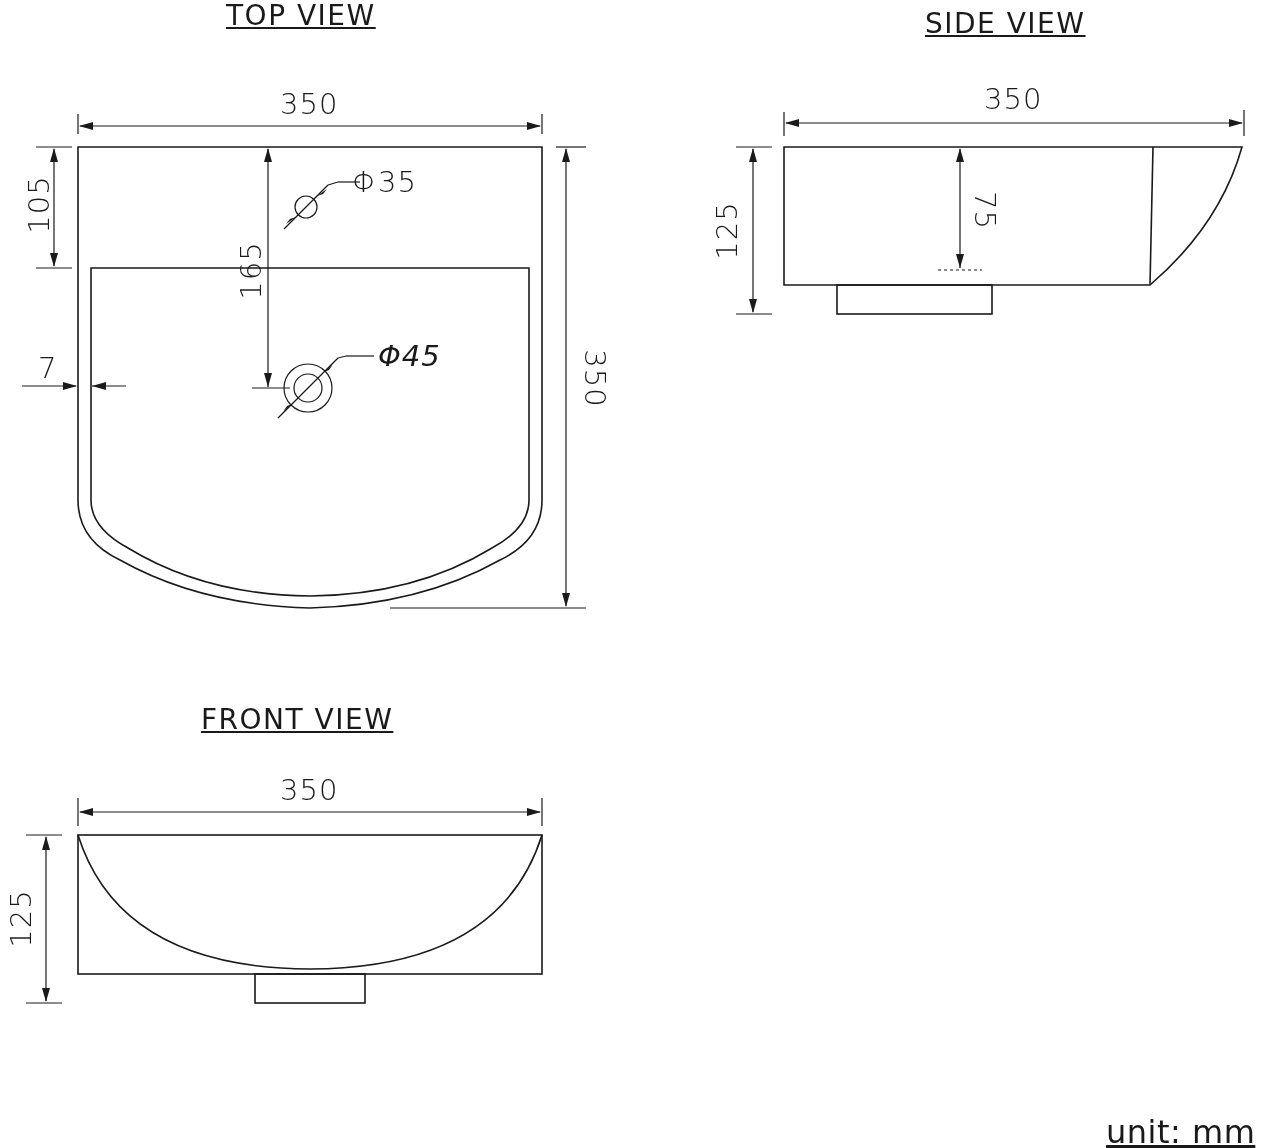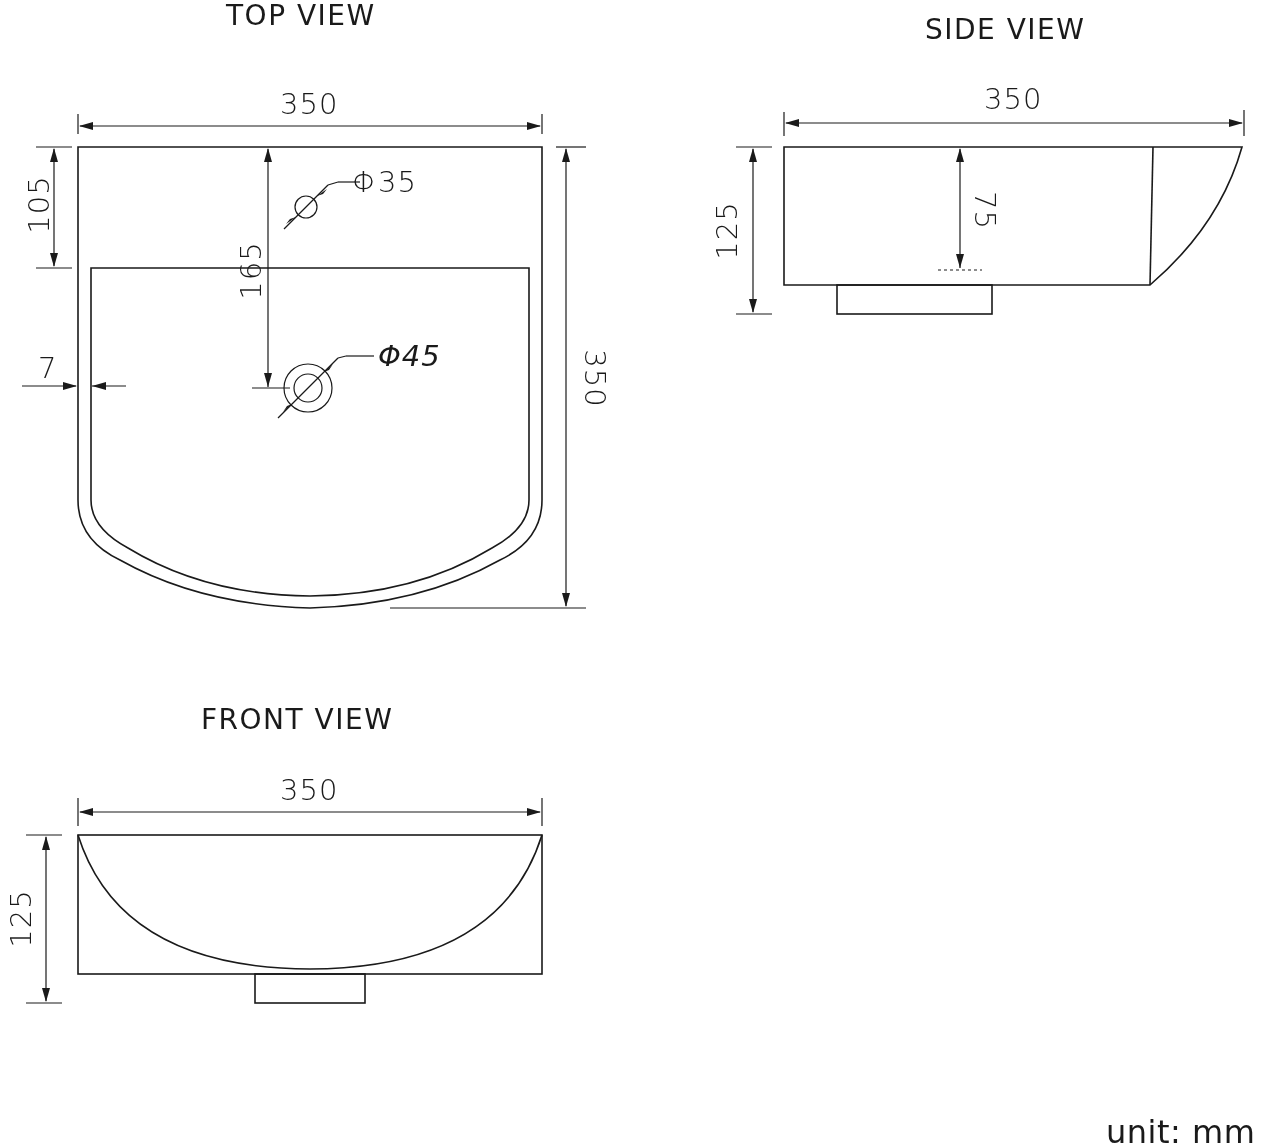--- a/index.html
+++ b/index.html
@@ -4,21 +4,21 @@
 <style>
   html, body { margin: 0; padding: 0; background: #ffffff; }
   body { width: 1268px; height: 1148px; position: relative; overflow: hidden;
          font-family: "DejaVu Sans", "Liberation Sans", sans-serif; color: #1a1a1a; }
   svg.drawing { position: absolute; left: 0; top: 0; }
   .ln { stroke: #1a1a1a; stroke-width: 1.6; fill: none; }
   .thin { stroke: #1a1a1a; stroke-width: 1.2; fill: none; }
   .dash { stroke: #1a1a1a; stroke-width: 1.2; fill: none; stroke-dasharray: 3 3; }
   .arrow { fill: #1a1a1a; stroke: none; }
   .lbl { position: absolute; font-size: 29px; font-weight: 300; letter-spacing: 1px; white-space: nowrap; line-height: 1; }
-  .title { position: absolute; font-size: 28px; letter-spacing: 1.5px; white-space: nowrap; line-height: 1; }
+  .title { position: absolute; font-size: 28px; letter-spacing: 1.5px; white-space: nowrap; line-height: 1; text-decoration: underline; }
   .rot-ccw { transform: rotate(-90deg); transform-origin: center center; }
   .rot-cw { transform: rotate(90deg); transform-origin: center center; }
 </style>
 </head>
 <body>
 
 <svg class="drawing" width="1268" height="1148" viewBox="0 0 1268 1148">
 
   <g>
 
@@ -107,21 +107,21 @@
 
     <line class="thin" x1="26" y1="835" x2="62" y2="835"></line>
     <line class="thin" x1="26" y1="1003" x2="62" y2="1003"></line>
     <line class="thin" x1="46" y1="837" x2="46" y2="1001"></line>
     <polygon class="arrow" points="46,836 42,850 50,850"></polygon>
     <polygon class="arrow" points="46,1002 42,988 50,988"></polygon>
   </g>
 </svg>
 
 <div class="title" style="left:226px; top:2px;">TOP VIEW</div>
-<div class="title" style="left:925px; top:16px;">SIDE VIEW</div>
+<div class="title" style="left:925px; top:10px;">SIDE VIEW</div>
 <div class="title" style="left:201px; top:706px;text-align:center;">FRONT VIEW</div>
 
 <div class="lbl" style="left:280px; top:90px;">350</div>
 <div class="lbl rot-ccw" style="left:10px; top:190px;">105</div>
 <div class="lbl rot-ccw" style="left:222px; top:256px;">165</div>
 <div class="lbl" style="left:352px; top:168px;">Φ35</div>
 <div class="lbl" style="left:378px; top:342px;font-style:italic;">Φ45</div>
 <div class="lbl" style="left:38px; top:354px;">7</div>
 <div class="lbl rot-cw" style="left:565px; top:364px;">350</div>
 

